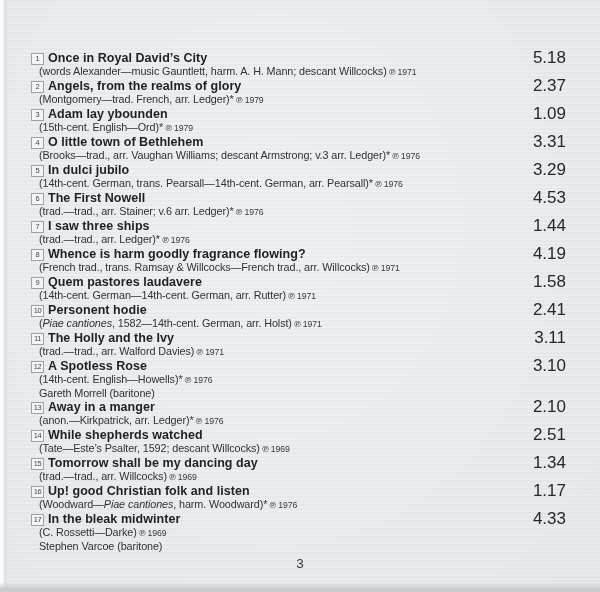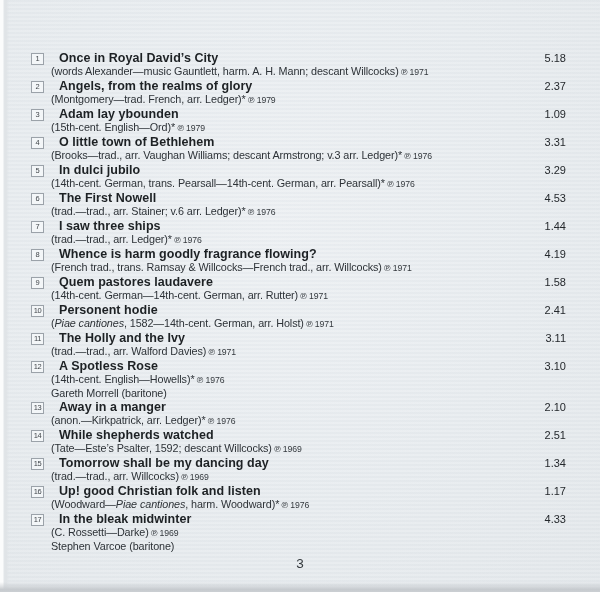--- a/index.html
+++ b/index.html
@@ -69,36 +69,36 @@
     border: 1px solid #9ba2a9;
     background: #f3f6f8;
     color: #41464b;
     font-size: 7.5px;
     line-height: 10px;
     text-align: center;
     letter-spacing: -0.3px;
   }
   .title {
     flex: 1;
-    margin-left: 15px;
+    margin-left: 4px;
     font-weight: bold;
     font-size: 12.5px;
     line-height: 14px;
     color: #1d2124;
     letter-spacing: 0.05px;
   }
   .duration {
     flex: none;
-    font-size: 11px;
+    font-size: 17px;
     line-height: 14px;
     color: #24282c;
     margin-left: 36px;
   }
   .credit, .performer {
-    margin-left: 20px;
+    margin-left: 8px;
     font-size: 10.8px;
     line-height: 13px;
     color: #2d3237;
     letter-spacing: -0.1px;
   }
   .credit .it { font-style: italic; }
   .credit .phono {
     font-size: 8.7px;
     color: #34393e;
   }

